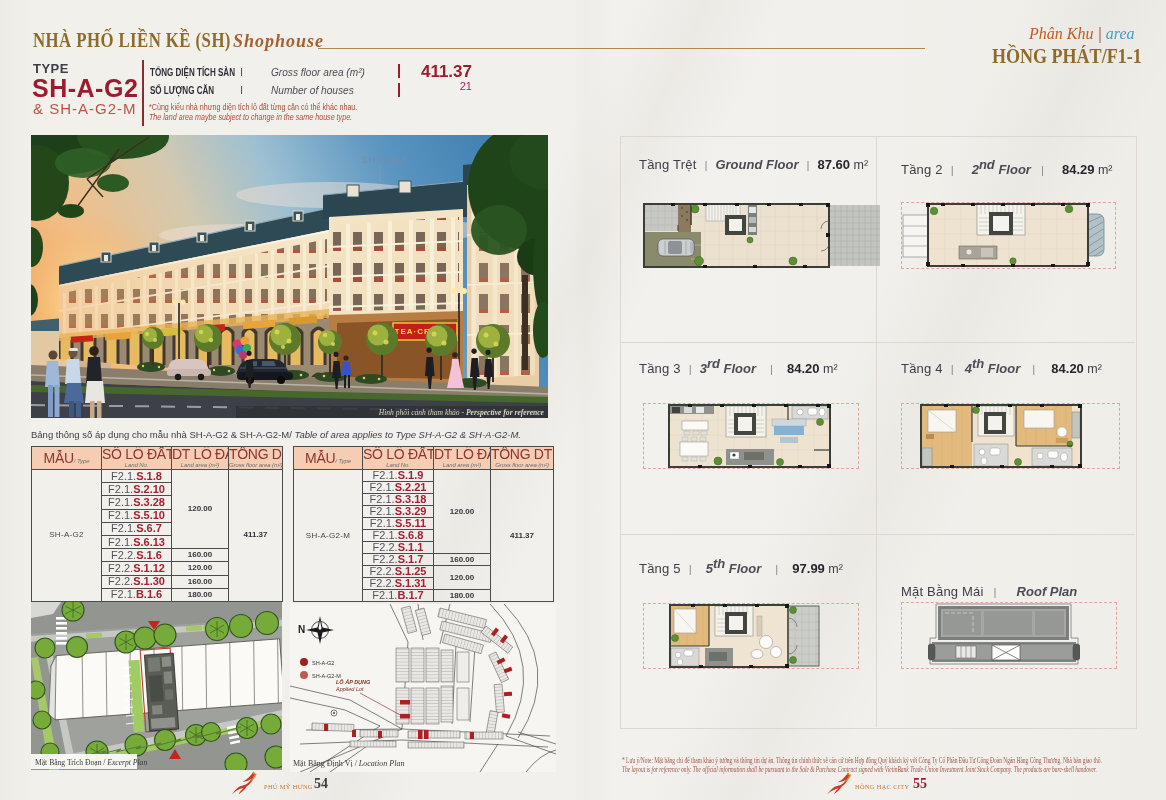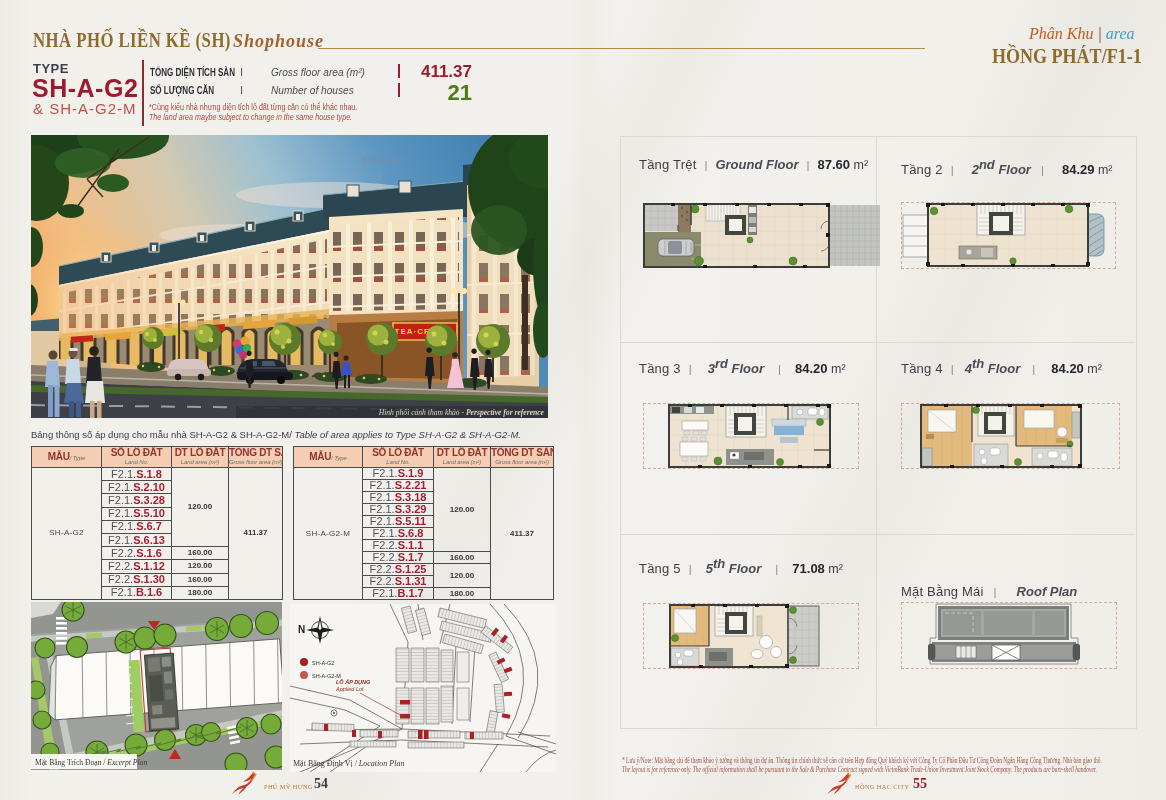--- a/index.html
+++ b/index.html
@@ -6,21 +6,21 @@
   body{width:1166px;height:800px;position:relative;overflow:hidden;
        font-family:"Liberation Sans",sans-serif;
        background:#f1efea;}
   .abs{position:absolute;}
   table.dtab{position:absolute;border-collapse:collapse;table-layout:fixed;}
   .dtab td{border:1px solid #4b4b4b;text-align:center;vertical-align:middle;padding:0;line-height:1;overflow:hidden;white-space:nowrap;font-size:8px;}
   .dtab tr{height:13.2px;}
   .t2 tr{height:12px;}
   .dtab tr.hd{height:21px;}
   .dtab tr.hd td{background:#f5cdb3;}
-  .hv{font-size:10px;font-weight:bold;color:#8e3431;letter-spacing:-.3px;}
+  .hv{font-size:14px;font-weight:normal;color:#8e3431;letter-spacing:-.3px;}
   .he{font-size:6px;font-style:italic;color:#6e6e6e;letter-spacing:-.1px;}
   .hd br{line-height:8px;}
   .g{font-size:11px;color:#53535c;}
   .r{font-size:11px;font-weight:bold;color:#a22134;}
   .num{font-size:12px;font-weight:bold;color:#33333b;}
   .mau{font-size:14.5px;color:#45454e;letter-spacing:.3px;}
   .fh{font-size:13px;color:#3d3d47;white-space:nowrap;}
   .fv{letter-spacing:.2px;}
   .fsep{color:#8a8a92;margin:0 8px;font-size:11.5px;}
   .fe{font-style:italic;color:#4b4b55;font-weight:bold;}
@@ -63,21 +63,21 @@
 <div class="abs" style="left:271px;top:66px;font-size:11.5px;font-style:italic;color:#4c4c55;transform:scaleX(.88);transform-origin:0 0;white-space:nowrap;">Gross floor area (m²)</div>
 
 <div class="abs" style="left:150px;top:84px;font-size:11.5px;font-weight:bold;color:#2d2d36;transform:scaleX(.7);transform-origin:0 0;white-space:nowrap;">SỐ LƯỢNG CĂN</div>
 <div class="abs" style="left:240px;top:84px;font-size:11px;color:#555;">I</div>
 <div class="abs" style="left:271px;top:84px;font-size:11.5px;font-style:italic;color:#4c4c55;transform:scaleX(.88);transform-origin:0 0;white-space:nowrap;">Number of houses</div>
 
 <div class="abs" style="left:398px;top:64px;width:1.5px;height:14px;background:#9b1c31;"></div>
 <div class="abs" style="left:398px;top:83px;width:1.5px;height:14px;background:#9b1c31;"></div>
 
 <div class="abs" style="left:372px;top:62px;width:100px;text-align:right;font-size:17px;font-weight:800;color:#9b1c31;">411.37</div>
-<div class="abs" style="left:372px;top:80px;width:100px;text-align:right;font-size:22px;font-weight:700;color:#4d7c0f;">21</div>
+<div class="abs" style="left:372px;top:80px;width:100px;text-align:right;font-size:11px;font-weight:400;color:#be185d;">21</div>
 
 <div class="abs" style="left:149px;top:103px;font-size:8.3px;color:#b5473d;line-height:9.5px;transform:scaleX(.86);transform-origin:0 0;white-space:nowrap;">*Cùng kiểu nhà nhưng diện tích lô đất từng căn có thể khác nhau.<br><i>The land area maybe subject to change in the same house type.</i></div>
 
 <svg class="abs" style="left:31px;top:135px;" width="517" height="283" viewBox="0 0 517 283">
 <defs>
 <linearGradient id="sky" x1="0" y1="283" x2="517" y2="40" gradientUnits="userSpaceOnUse">
 <stop offset="0" stop-color="#f09c52"></stop>
         <stop offset=".2" stop-color="#f2be85"></stop>
         <stop offset=".4" stop-color="#d3c9b0"></stop>
         <stop offset=".56" stop-color="#9dc0d2"></stop>
@@ -722,23 +722,23 @@
 <text x="3" y="162" font-family="Liberation Serif,serif" font-size="8" fill="#3a3a3a">Mặt Bằng Định Vị / <tspan font-style="italic">Location Plan</tspan></text>
 </svg>
 
 <div class="abs" style="left:620px;top:136px;width:515px;height:591px;border:1px solid #dcd8d1;"></div>
 <div class="abs" style="left:876px;top:136px;width:1px;height:591px;background:#dcd8d1;"></div>
 <div class="abs" style="left:620px;top:342px;width:515px;height:1px;background:#dcd8d1;"></div>
 <div class="abs" style="left:620px;top:534px;width:515px;height:1px;background:#dcd8d1;"></div>
 
 <div class="abs fh" style="left:639px;top:157px;"><span class="fv">Tầng Trệt</span><span class="fsep">|</span><span class="fe">Ground Floor</span><span class="fsep" style="margin-left:8px;">|</span><span class="fa">87.60</span><span class="fm">&nbsp;m²</span></div>
 <div class="abs fh" style="left:901px;top:157px;"><span class="fv">Tầng 2</span><span class="fsep">|</span><span class="fe" style="margin-left:10px;">2<sup>nd</sup> Floor</span><span class="fsep" style="margin-left:10px;">|</span><span class="fa" style="margin-left:10px;">84.29</span><span class="fm">&nbsp;m²</span></div>
-<div class="abs fh" style="left:639px;top:356px;"><span class="fv">Tầng 3</span><span class="fsep">|</span><span class="fe" style="margin-left:8px;">3<sup>rd</sup> Floor</span><span class="fsep" style="margin-left:14px;">|</span><span class="fa" style="margin-left:6px;">84.20</span><span class="fm">&nbsp;m²</span></div>
+<div class="abs fh" style="left:639px;top:356px;"><span class="fv">Tầng 3</span><span class="fsep">|</span><span class="fe" style="margin-left:0;">3<sup>rd</sup> Floor</span><span class="fsep" style="margin-left:14px;">|</span><span class="fa" style="margin-left:6px;">84.20</span><span class="fm">&nbsp;m²</span></div>
 <div class="abs fh" style="left:901px;top:356px;"><span class="fv">Tầng 4</span><span class="fsep">|</span><span class="fe" style="margin-left:3px;">4<sup>th</sup> Floor</span><span class="fsep" style="margin-left:12px;">|</span><span class="fa" style="margin-left:8px;">84.20</span><span class="fm">&nbsp;m²</span></div>
-<div class="abs fh" style="left:639px;top:556px;"><span class="fv">Tầng 5</span><span class="fsep">|</span><span class="fe" style="margin-left:6px;">5<sup>th</sup> Floor</span><span class="fsep" style="margin-left:14px;">|</span><span class="fa" style="margin-left:6px;">71.08</span><span class="fm">&nbsp;m²</span></div>
+<div class="abs fh" style="left:639px;top:556px;"><span class="fv">Tầng 5</span><span class="fsep">|</span><span class="fe" style="margin-left:6px;">5<sup>th</sup> Floor</span><span class="fsep" style="margin-left:14px;">|</span><span class="fa" style="margin-left:6px;">97.99</span><span class="fm">&nbsp;m²</span></div>
 <div class="abs fh" style="left:901px;top:584px;"><span class="fv">Mặt Bằng Mái</span><span class="fsep" style="margin-left:10px;">|</span><span class="fe" style="margin-left:12px;">Roof Plan</span></div>
 
 <div class="abs dash" style="left:901px;top:202px;width:213px;height:65px;"></div>
 <div class="abs dash" style="left:643px;top:403px;width:214px;height:64px;"></div>
 <div class="abs dash" style="left:901px;top:403px;width:217px;height:64px;"></div>
 <div class="abs dash" style="left:643px;top:603px;width:214px;height:64px;"></div>
 <div class="abs dash" style="left:901px;top:602px;width:214px;height:65px;"></div>
 
 <svg class="abs" style="left:643px;top:203px;" width="237" height="65" viewBox="0 0 237 65">
 

